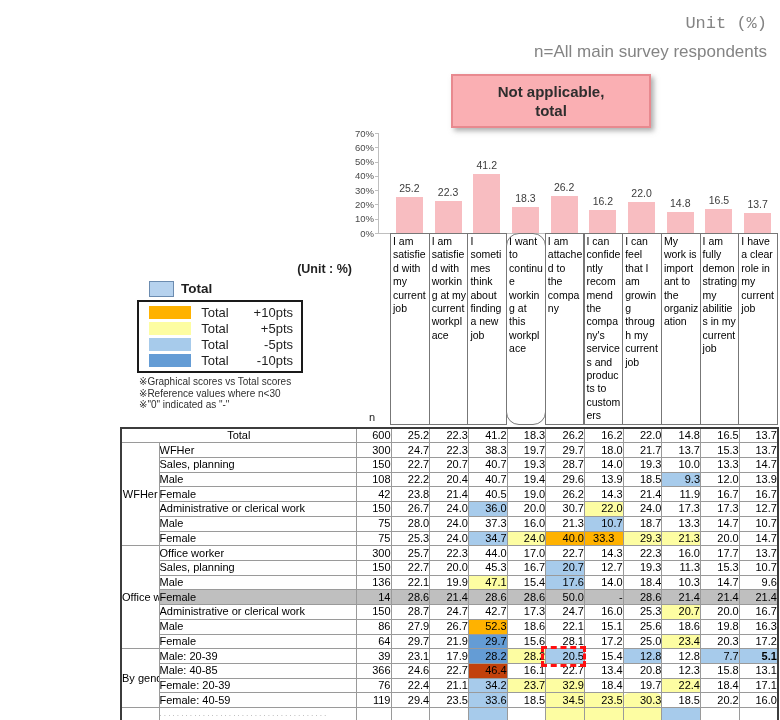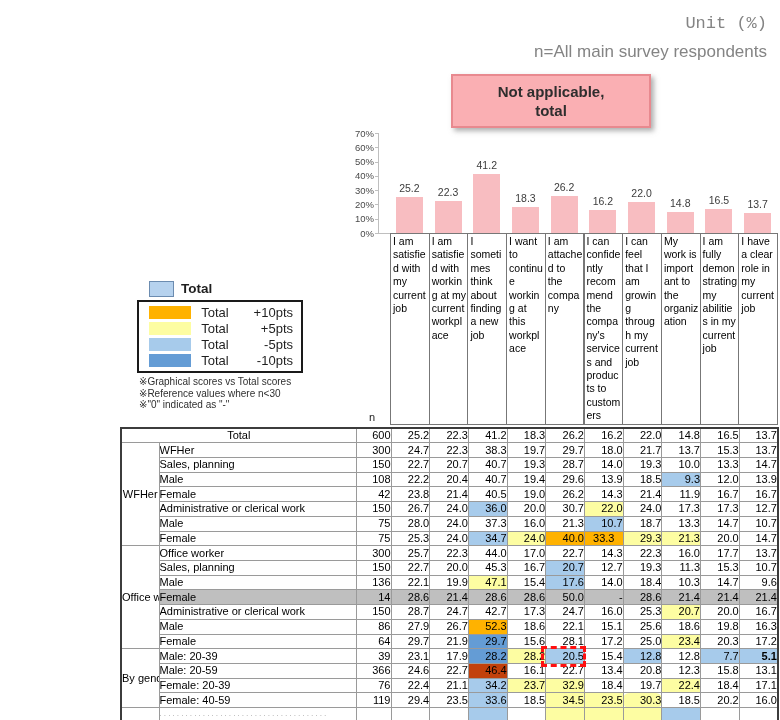--- a/index.html
+++ b/index.html
@@ -102,30 +102,31 @@
       <div class="bar" style="left: 705.45px; width: 27px; top: 209.429px; height: 23.5714px; background: rgb(248, 189, 193);"></div>
       <div class="bar-label" style="left: 698.95px; top: 194.429px;">16.5</div>
       <div class="bar" style="left: 744.15px; width: 27px; top: 213.429px; height: 19.5714px; background: rgb(248, 189, 193);"></div>
       <div class="bar-label" style="left: 737.65px; top: 198.429px;">13.7</div>
     </div>
 
   <div id="header-layer">
       <div class="qcell" style="left: 390px; width: 39.7px;">I am satisfied with my current job</div>
       <div class="qcell" style="left: 428.7px; width: 39.7px;">I am satisfied with working at my current workplace</div>
       <div class="qcell" style="left: 467.4px; width: 39.7px;">I sometimes think about finding a new job</div>
-      <div class="qcell" style="left: 506.1px; width: 39.7px;">I want to continue working at this workplace</div>
+      <div class="qcell" style="left: 506.1px; width: 39.7px; border-radius: 13px;">I want to continue working at this workplace</div>
       <div class="qcell" style="left: 544.8px; width: 39.7px;">I am attached to the company</div>
       <div class="qcell" style="left: 583.5px; width: 39.7px;">I can confidently recommend the company's services and products to customers</div>
       <div class="qcell" style="left: 622.2px; width: 39.7px;">I can feel that I am growing through my current job</div>
       <div class="qcell" style="left: 660.9px; width: 39.7px;">My work is important to the organization</div>
       <div class="qcell" style="left: 699.6px; width: 39.7px;">I am fully demonstrating my abilities in my current job</div>
       <div class="qcell" style="left: 738.3px; width: 39.7px;">I have a clear role in my current job</div>
     </div>
   <div class="abs ncolhdr">n</div>
 
+  <div class="abs unit-pct">(Unit : %)</div>
   <div class="abs mini-swatch"></div>
   <div class="abs mini-label">Total</div>
   <div class="abs legend-box">
     <div class="legend-row">
       <div class="legend-swatch" style="background: rgb(255, 178, 0);"></div>
       <div class="legend-mid">Total</div>
       <div class="legend-delta">+10pts</div>
     </div>
     <div class="legend-row">
       <div class="legend-swatch" style="background: rgb(253, 253, 162);"></div>
@@ -387,21 +388,21 @@
           <td class="num" style="background: rgb(100, 156, 213);">28.2</td>
           <td class="num" style="background: rgb(253, 253, 162);">28.2</td>
           <td class="num" style="background: rgb(167, 203, 235);">20.5</td>
           <td class="num">15.4</td>
           <td class="num" style="background: rgb(167, 203, 235);">12.8</td>
           <td class="num">12.8</td>
           <td class="num" style="background: rgb(167, 203, 235);">7.7</td>
           <td class="num" style="background: rgb(167, 203, 235); font-weight: bold;">5.1</td>
         </tr>
         <tr>
-          <td class="lbl">Male: 20-59</td>
+          <td class="lbl">Male: 40-85</td>
           <td class="ncell">366</td>
           <td class="num">24.6</td>
           <td class="num">22.7</td>
           <td class="num" style="background: #c2410c;">46.4</td>
           <td class="num">16.1</td>
           <td class="num">22.7</td>
           <td class="num">13.4</td>
           <td class="num">20.8</td>
           <td class="num">12.3</td>
           <td class="num">15.8</td>

